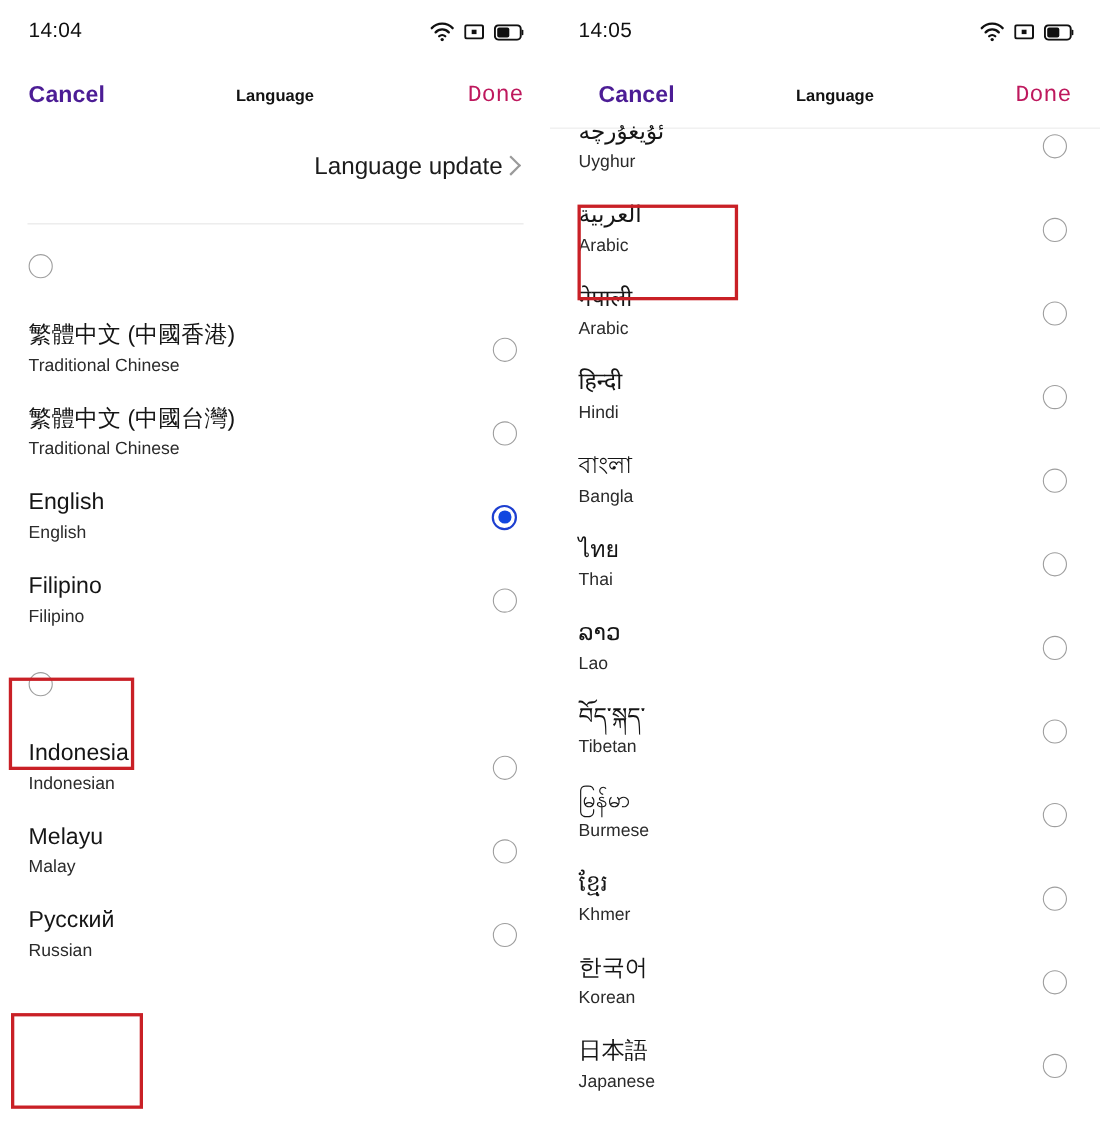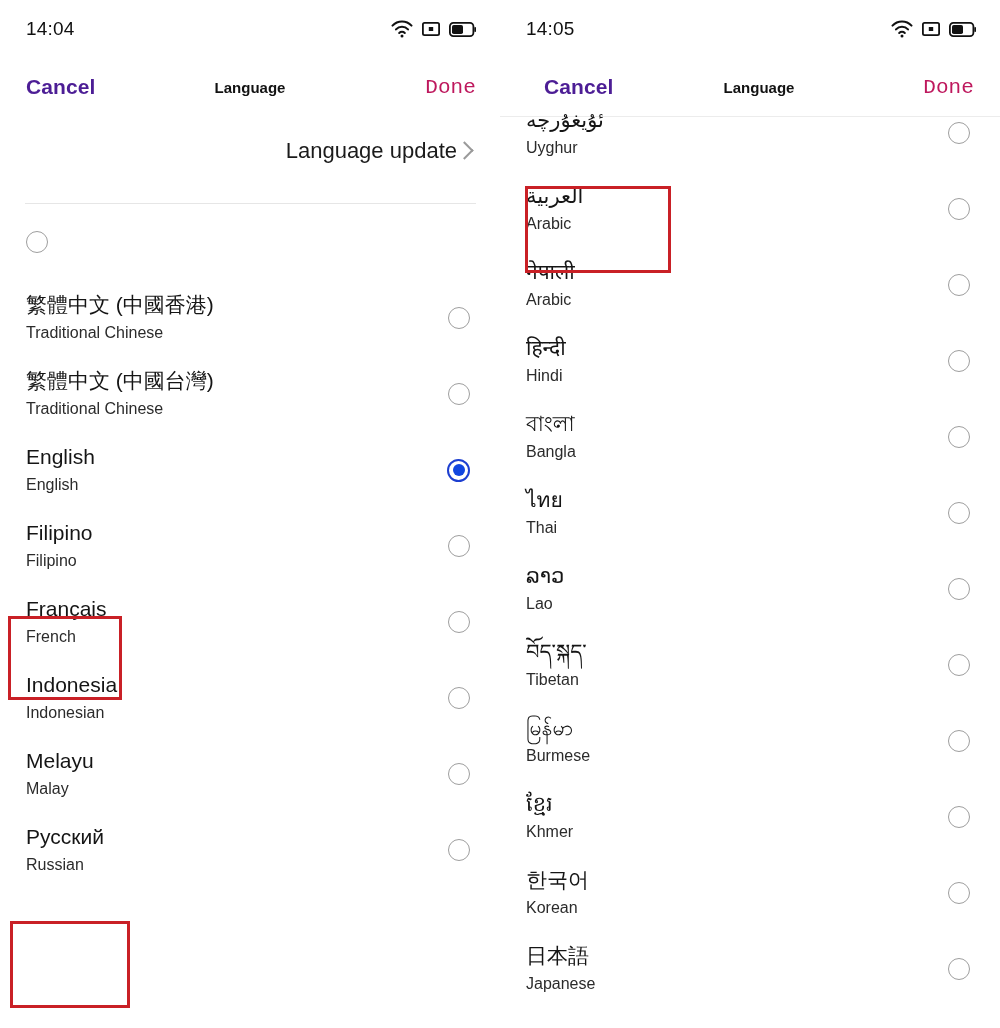--- a/index.html
+++ b/index.html
@@ -237,24 +237,20 @@
             <div class="radio sel"></div>
           </div>
           <div class="lang-row">
             <div class="lang-texts">
               <div class="lang-native">Filipino</div>
               <div class="lang-en">Filipino</div>
             </div>
             <div class="radio"></div>
           </div>
           <div class="lang-row">
-            <div class="lang-texts">
-              <div class="lang-native">Français</div>
-              <div class="lang-en">French</div>
-            </div>
             <div class="radio"></div>
           </div>
           <div class="lang-row">
             <div class="lang-texts">
               <div class="lang-native">Indonesia</div>
               <div class="lang-en">Indonesian</div>
             </div>
             <div class="radio"></div>
           </div>
           <div class="lang-row">

